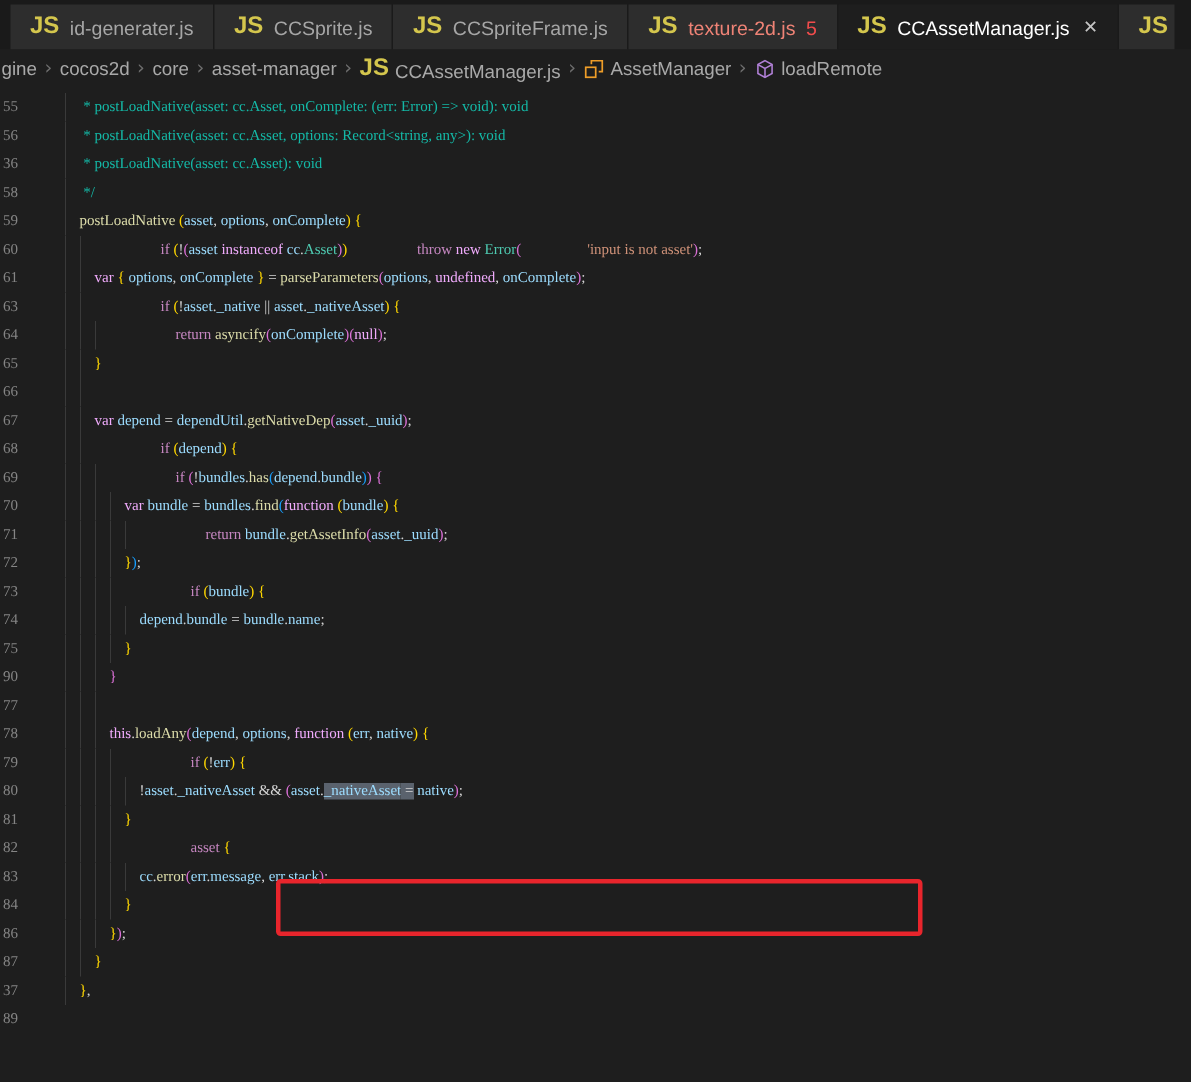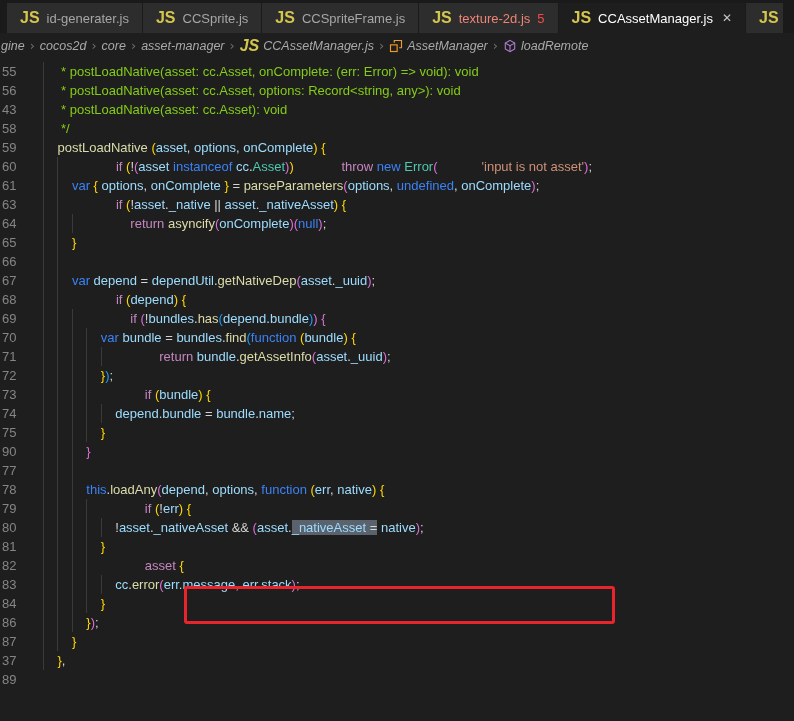--- a/index.html
+++ b/index.html
@@ -16,36 +16,36 @@
   .tab.error .tlabel { color:#ef8376; }
   .tab.partial { overflow:hidden; max-width:37px; padding-right:0; }
   .jsicon { font-weight:bold; font-size:16px; color:#d4c64d; margin-right:7px;
     letter-spacing:0; }
   .tbadge { color:#f14c4c; margin-left:7px; font-size:13px; }
   .tclose { color:#c5c5c5; margin-left:9px; font-size:12px; cursor:pointer; }
 
   
   .breadcrumb { display:flex; align-items:center; height:25px; background:#1e1e1e;
     font-size:12.5px; color:#a9a9a9; padding-left:1px; white-space:nowrap; overflow:hidden; }
-  .crumb { display:flex; align-items:center; cursor:pointer;font-style:italic; }
+  .crumb { display:flex; align-items:flex-end; cursor:pointer; }
   .crumb-sep { color:#6e6e6e; margin:0 5px; font-size:13px; font-family:"DejaVu Sans",sans-serif; }
   .crumb .jsicon { margin-right:4px; }
   .crumb svg { margin-right:4px; display:block; }
 
   
   .editor { position:relative; width:700px; height:663px; background:#1e1e1e;
-    padding-top:4px; font-family:Liberation Sans, sans-serif; font-size:13px;
+    padding-top:4px; font-family:Liberation Serif, serif; font-size:10px;
     overflow:hidden; }
   .line { position:relative; height:19px; line-height:19px; white-space:pre; }
   .ln { position:absolute; left:2px; top:0; color:#858585; }
   .lc { position:absolute; left:43px; top:0; color:#d4d4d4; white-space:pre; }
   .ind { display:inline-block; white-space:pre; box-shadow:inset 1px 0 0 #3a3a3a; }
 
-  .cmt { color:#84cc16; }
-  .kw  { color:#3b82f6; }
+  .cmt { color:#14b8a6; }
+  .kw  { color:#f0abfc; }
   .ctl { color:#c586c0;margin-left:44px; }
   .fn  { color:#dcdcaa; }
   .vr  { color:#9cdcfe; }
   .cls { color:#4ec9b0; }
   .str { color:#ce9178;margin-left:44px; }
   .pn  { color:#d4d4d4; }
   .b1  { color:#ffd700; }
   .b2  { color:#da70d6; }
   .b3  { color:#179fff; }
   .sel { background:#5a626d; }
@@ -129,21 +129,21 @@
         </svg>
       </span>
       <span>loadRemote</span>
     </span>
   </div>
 
 <div class="editor">
   <div class="redbox"></div>
 <div class="line"><span class="ln">55</span><span class="lc"><span class="ind">    </span><span class="cmt"> * postLoadNative(asset: cc.Asset, onComplete: (err: Error) =&gt; void): void</span></span></div>
     <div class="line"><span class="ln">56</span><span class="lc"><span class="ind">    </span><span class="cmt"> * postLoadNative(asset: cc.Asset, options: Record&lt;string, any&gt;): void</span></span></div>
-    <div class="line"><span class="ln">43</span><span class="lc"><span class="ind">    </span><span class="cmt"> * postLoadNative(asset: cc.Asset): void</span></span></div>
+    <div class="line"><span class="ln">36</span><span class="lc"><span class="ind">    </span><span class="cmt"> * postLoadNative(asset: cc.Asset): void</span></span></div>
     <div class="line"><span class="ln">58</span><span class="lc"><span class="ind">    </span><span class="cmt"> */</span></span></div>
     <div class="line"><span class="ln">59</span><span class="lc"><span class="ind">    </span><span class="fn">postLoadNative</span><span class="pn"> </span><span class="b1">(</span><span class="vr">asset</span><span class="pn">, </span><span class="vr">options</span><span class="pn">, </span><span class="vr">onComplete</span><span class="b1">)</span><span class="pn"> </span><span class="b1">{</span></span></div>
     <div class="line"><span class="ln">60</span><span class="lc"><span class="ind">    </span><span class="ind">    </span><span class="ctl">if</span><span class="pn"> </span><span class="b1">(</span><span class="pn">!</span><span class="b2">(</span><span class="vr">asset</span><span class="pn"> </span><span class="kw">instanceof</span><span class="pn"> </span><span class="vr">cc</span><span class="pn">.</span><span class="cls">Asset</span><span class="b2">)</span><span class="b1">)</span><span class="pn"> </span><span class="ctl">throw</span><span class="pn"> </span><span class="kw">new</span><span class="pn"> </span><span class="cls">Error</span><span class="b2">(</span><span class="str">'input is not asset'</span><span class="b2">)</span><span class="pn">;</span></span></div>
     <div class="line"><span class="ln">61</span><span class="lc"><span class="ind">    </span><span class="ind">    </span><span class="kw">var</span><span class="pn"> </span><span class="b1">{</span><span class="pn"> </span><span class="vr">options</span><span class="pn">, </span><span class="vr">onComplete</span><span class="pn"> </span><span class="b1">}</span><span class="pn"> = </span><span class="fn">parseParameters</span><span class="b2">(</span><span class="vr">options</span><span class="pn">, </span><span class="kw">undefined</span><span class="pn">, </span><span class="vr">onComplete</span><span class="b2">)</span><span class="pn">;</span></span></div>
     <div class="line"><span class="ln">63</span><span class="lc"><span class="ind">    </span><span class="ind">    </span><span class="ctl">if</span><span class="pn"> </span><span class="b1">(</span><span class="pn">!</span><span class="vr">asset</span><span class="pn">.</span><span class="vr">_native</span><span class="pn"> || </span><span class="vr">asset</span><span class="pn">.</span><span class="vr">_nativeAsset</span><span class="b1">)</span><span class="pn"> </span><span class="b1">{</span></span></div>
     <div class="line"><span class="ln">64</span><span class="lc"><span class="ind">    </span><span class="ind">    </span><span class="ind">    </span><span class="ctl">return</span><span class="pn"> </span><span class="fn">asyncify</span><span class="b2">(</span><span class="vr">onComplete</span><span class="b2">)</span><span class="b2">(</span><span class="kw">null</span><span class="b2">)</span><span class="pn">;</span></span></div>
     <div class="line"><span class="ln">65</span><span class="lc"><span class="ind">    </span><span class="ind">    </span><span class="b1">}</span></span></div>
     <div class="line"><span class="ln">66</span><span class="lc"><span class="ind">    </span><span class="ind">    </span></span></div>
     <div class="line"><span class="ln">67</span><span class="lc"><span class="ind">    </span><span class="ind">    </span><span class="kw">var</span><span class="pn"> </span><span class="vr">depend</span><span class="pn"> = </span><span class="vr">dependUtil</span><span class="pn">.</span><span class="fn">getNativeDep</span><span class="b2">(</span><span class="vr">asset</span><span class="pn">.</span><span class="vr">_uuid</span><span class="b2">)</span><span class="pn">;</span></span></div>
     <div class="line"><span class="ln">68</span><span class="lc"><span class="ind">    </span><span class="ind">    </span><span class="ctl">if</span><span class="pn"> </span><span class="b1">(</span><span class="vr">depend</span><span class="b1">)</span><span class="pn"> </span><span class="b1">{</span></span></div>

